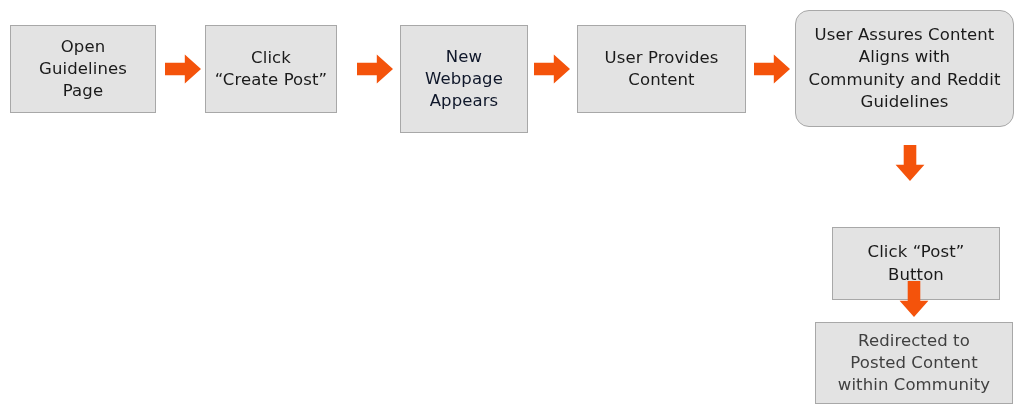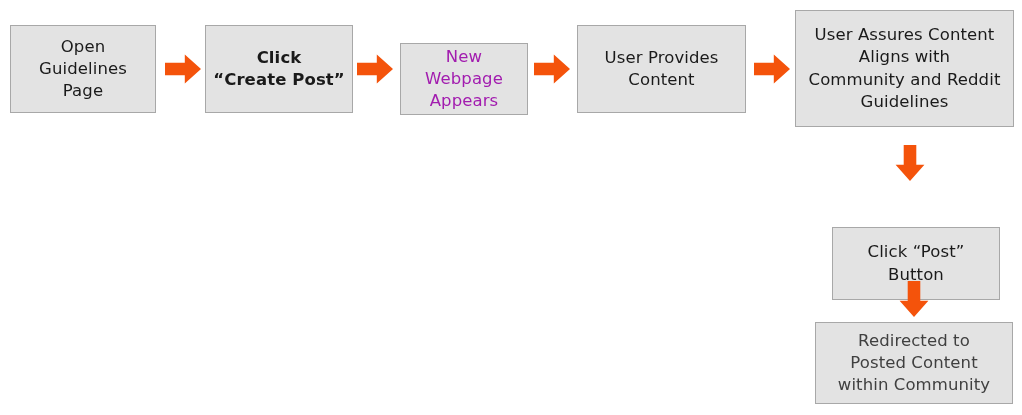--- a/index.html
+++ b/index.html
@@ -41,28 +41,28 @@
   }
   .arrow svg { display: block; }
 </style>
 </head>
 <body>
 
 <div id="canvas" style="background: rgb(255, 255, 255);">
     <div class="node" style="left: 10px; top: 25px; width: 146px; height: 88px; background: rgb(227, 227, 227); border-color: rgb(168, 168, 168); color: rgb(26, 26, 26);">Open
 Guidelines
 Page</div>
-    <div class="node" style="left: 205px; top: 25px; width: 148px; height: 88px; background: rgb(227, 227, 227); border-color: rgb(168, 168, 168); color: rgb(26, 26, 26); font-weight: bold;">Click
+    <div class="node" style="left: 205px; top: 25px; width: 132px; height: 88px; background: rgb(227, 227, 227); border-color: rgb(168, 168, 168); color: rgb(26, 26, 26);">Click
 “Create Post”</div>
-    <div class="node" style="left: 400px; top: 25px; width: 128px; height: 72px; background: rgb(227, 227, 227); border-color: rgb(168, 168, 168); color: #a21caf; margin-top: 18px;">New
+    <div class="node" style="left: 400px; top: 25px; width: 128px; height: 108px; background: rgb(227, 227, 227); border-color: rgb(168, 168, 168); color: #0f172a;">New
 Webpage
 Appears</div>
     <div class="node" style="left: 577px; top: 25px; width: 169px; height: 88px; background: rgb(227, 227, 227); border-color: rgb(168, 168, 168); color: rgb(26, 26, 26);">User Provides
 Content</div>
-    <div class="node" style="left: 795px; top: 10px; width: 219px; height: 117px; background: rgb(227, 227, 227); border-color: rgb(168, 168, 168); color: rgb(26, 26, 26);">User Assures Content
+    <div class="node" style="left: 795px; top: 10px; width: 219px; height: 117px; background: rgb(227, 227, 227); border-color: rgb(168, 168, 168); color: rgb(26, 26, 26); border-radius: 14px;">User Assures Content
 Aligns with
 Community and Reddit
 Guidelines</div>
     <div class="node" style="left: 832px; top: 195px; width: 168px; height: 73px; background: rgb(227, 227, 227); border-color: rgb(168, 168, 168); color: rgb(26, 26, 26); margin-top: 32px;">Click “Post”
 Button</div>
     <div class="node" style="left: 815px; top: 322px; width: 198px; height: 82px; background: rgb(227, 227, 227); border-color: rgb(168, 168, 168); color: #404040;">Redirected to
 Posted Content
 within Community</div>
     <span class="arrow" style="left: 165px; top: 54px; width: 36px; height: 30px;">
       <svg width="36" height="30" viewBox="0 0 100 100" preserveAspectRatio="none">

